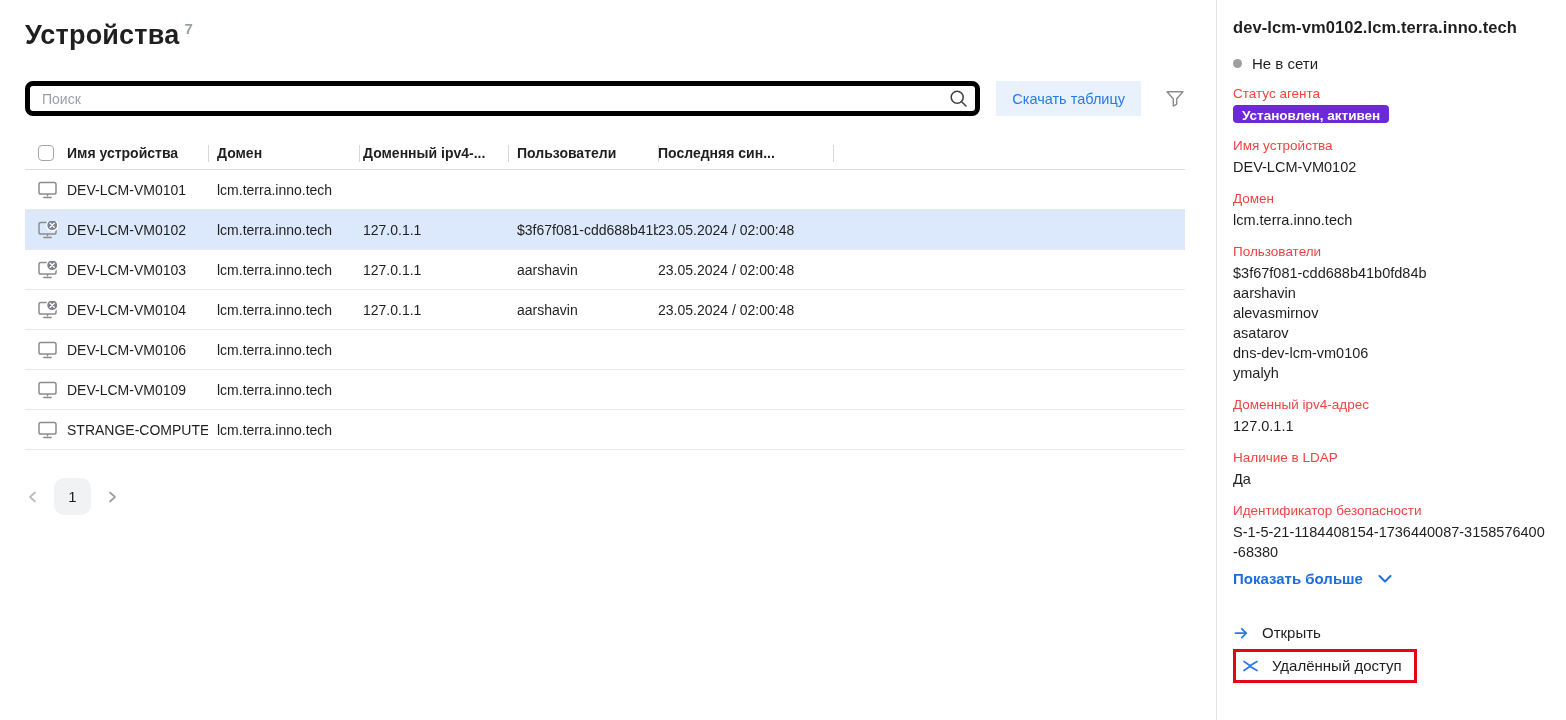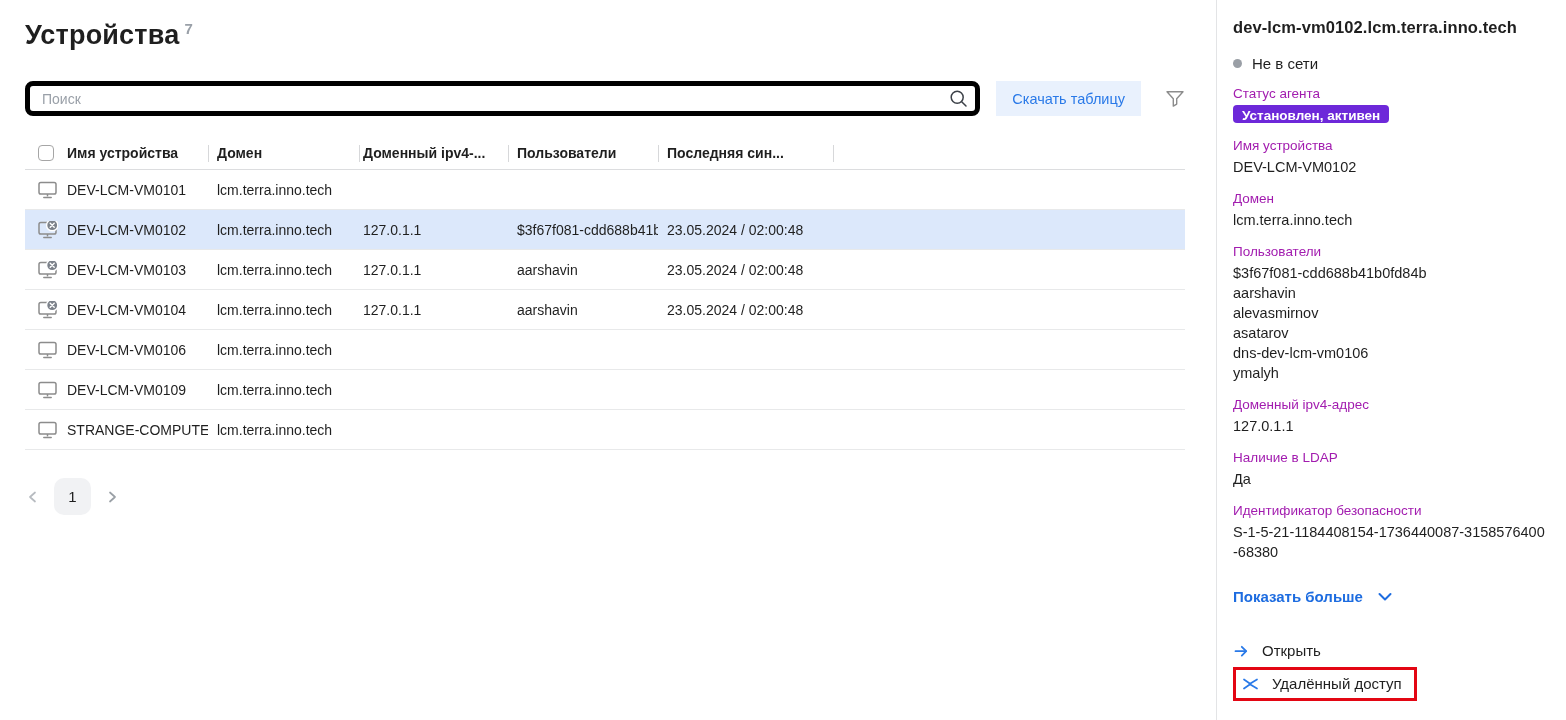--- a/index.html
+++ b/index.html
@@ -22,45 +22,45 @@
   
   .table { width:1160px; margin-top:21px; }
   .tr { display:flex; align-items:center; height:40px; border-bottom:1px solid #e8e9ea; }
   .thead { height:33px; font-weight:700; font-size:13.5px; border-bottom:1px solid #dcdddf; }
   .cell { white-space:nowrap; overflow:hidden; font-size:14px; height:100%; display:flex; align-items:center; }
   .c-check { width:42px; padding-left:13px; overflow:visible; }
   .c-name  { width:141px; }
   .c-domain{ width:151px; padding-left:9px; }
   .c-ipv4  { width:149px; padding-left:4px; }
   .c-users { width:150px; padding-left:9px; }
-  .c-sync  { width:176px; padding-left:9px; }
+  .c-sync  { width:176px; }
   .thead .cell { position:relative; }
   .thead .c-domain::before, .thead .c-ipv4::before, .thead .c-users::before, .thead .c-sync::before,
   .thead .c-sync::after { content:""; position:absolute; top:8px; width:1px; height:17px; background:#d7d8da; }
   .thead .c-domain::before, .thead .c-ipv4::before, .thead .c-users::before, .thead .c-sync::before { left:0; }
   .thead .c-sync::after { right:0; }
   .tr.selected { background:#dce8fb; }
   .checkbox { width:16px; height:16px; border:1.5px solid #a6a6a6; border-radius:4px; background:#fff; cursor:pointer; }
   .dev-icon { position:relative; width:20px; height:18px; }
 
   
   .pagination { display:flex; align-items:center; margin-top:28px; gap:13px; }
   .pg-arrow { width:16px; height:16px; display:inline-flex; cursor:pointer; }
   .pg-page { width:37px; height:37px; background:#f1f2f4; border-radius:10px; display:flex; align-items:center; justify-content:center; font-size:15px; cursor:pointer; }
 
   
   .sidebar { width:350px; flex:0 0 350px; border-left:1px solid #e3e4e6; padding:16px 20px 0 16px; }
   .sb-title { font-size:16.5px; font-weight:700; line-height:22px; letter-spacing:.1px; }
   .status-row { display:flex; align-items:center; margin-top:17px; font-size:15px; }
   .dot { width:9px; height:9px; border-radius:50%; background:#9a9fa6; margin-right:10px; }
   .field { margin-top:13px; }
-  .f-label { font-size:13.5px; color:#a21caf; line-height:18px; margin-bottom:2px; }
+  .f-label { font-size:13.5px; color:#ef4444; line-height:18px; margin-bottom:2px; }
   .f-value { font-size:14.5px; color:#1f1f1f; line-height:20px; word-break:break-all; }
   .badge { display:inline-block; background:#6d28d9; color:#fff; font-size:13.5px; font-weight:600; padding:3px 9px 0; border-radius:4px; }
-  .show-more { display:inline-flex; align-items:center; gap:14px; margin-top:26px; color:#1d6ce0; font-size:15px; font-weight:700; cursor:pointer; text-decoration:none; }
+  .show-more { display:inline-flex; align-items:center; gap:14px; margin-top:8px; color:#1d6ce0; font-size:15px; font-weight:700; cursor:pointer; text-decoration:none; }
   .action { display:flex; align-items:center; gap:13px; font-size:15px; color:#1f1f1f; cursor:pointer; text-decoration:none; }
   .action-open { margin-top:36px; }
   .red-box { margin-top:8px; border:3px solid #e30613; padding:5px 12px 6px 7px; width:fit-content; }
   .icon16 { width:16px; height:16px; display:inline-flex; flex:0 0 16px; }
 </style>
 </head>
 <body>
 
 <svg width="0" height="0" style="position:absolute">
   <defs>

